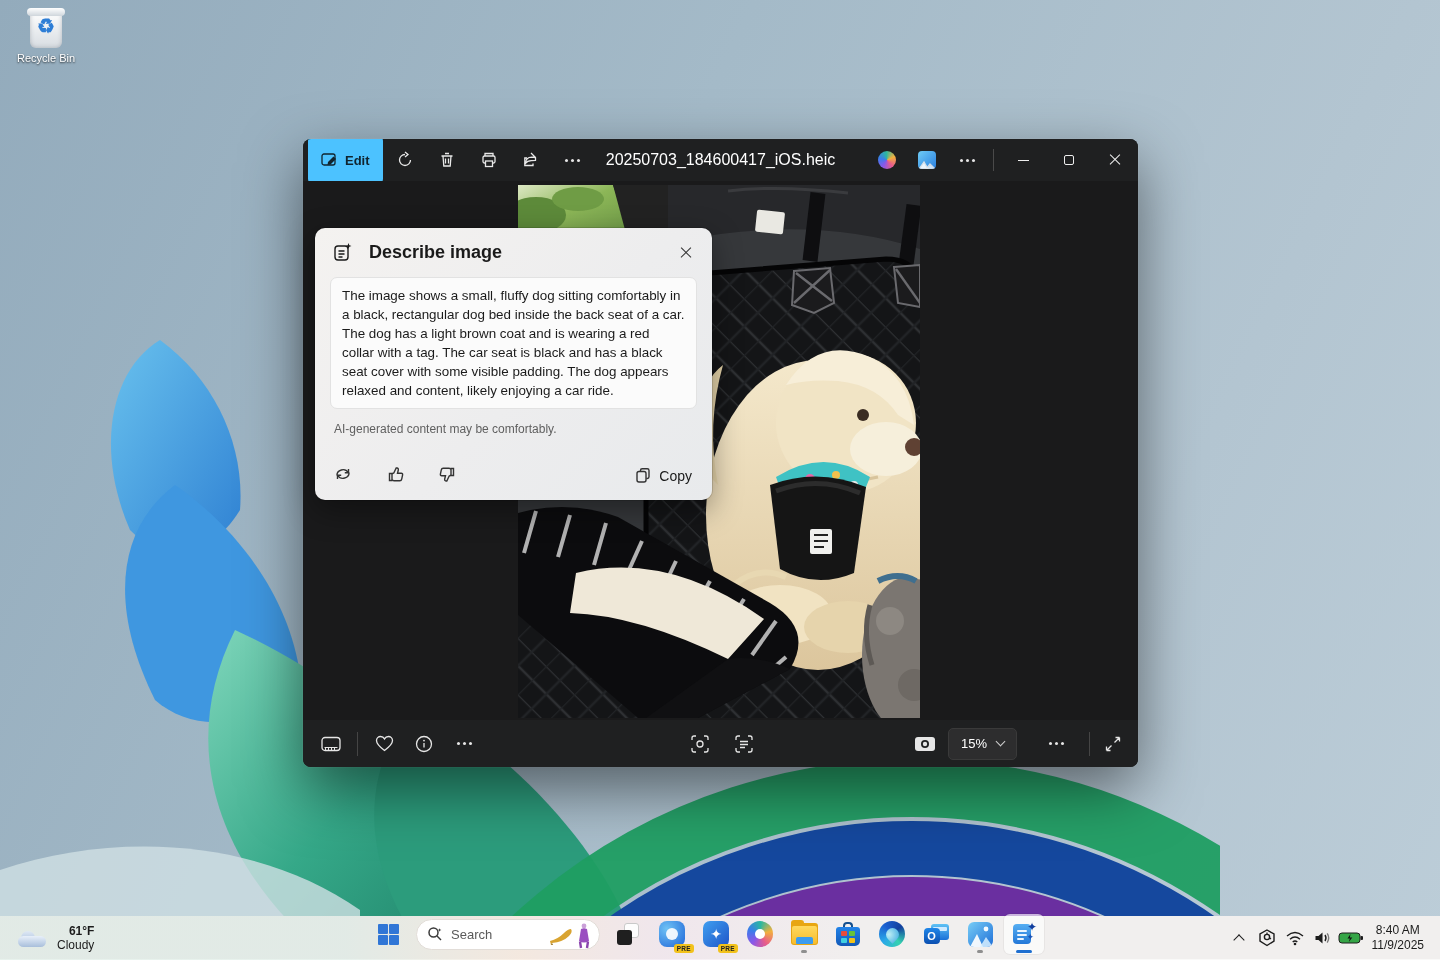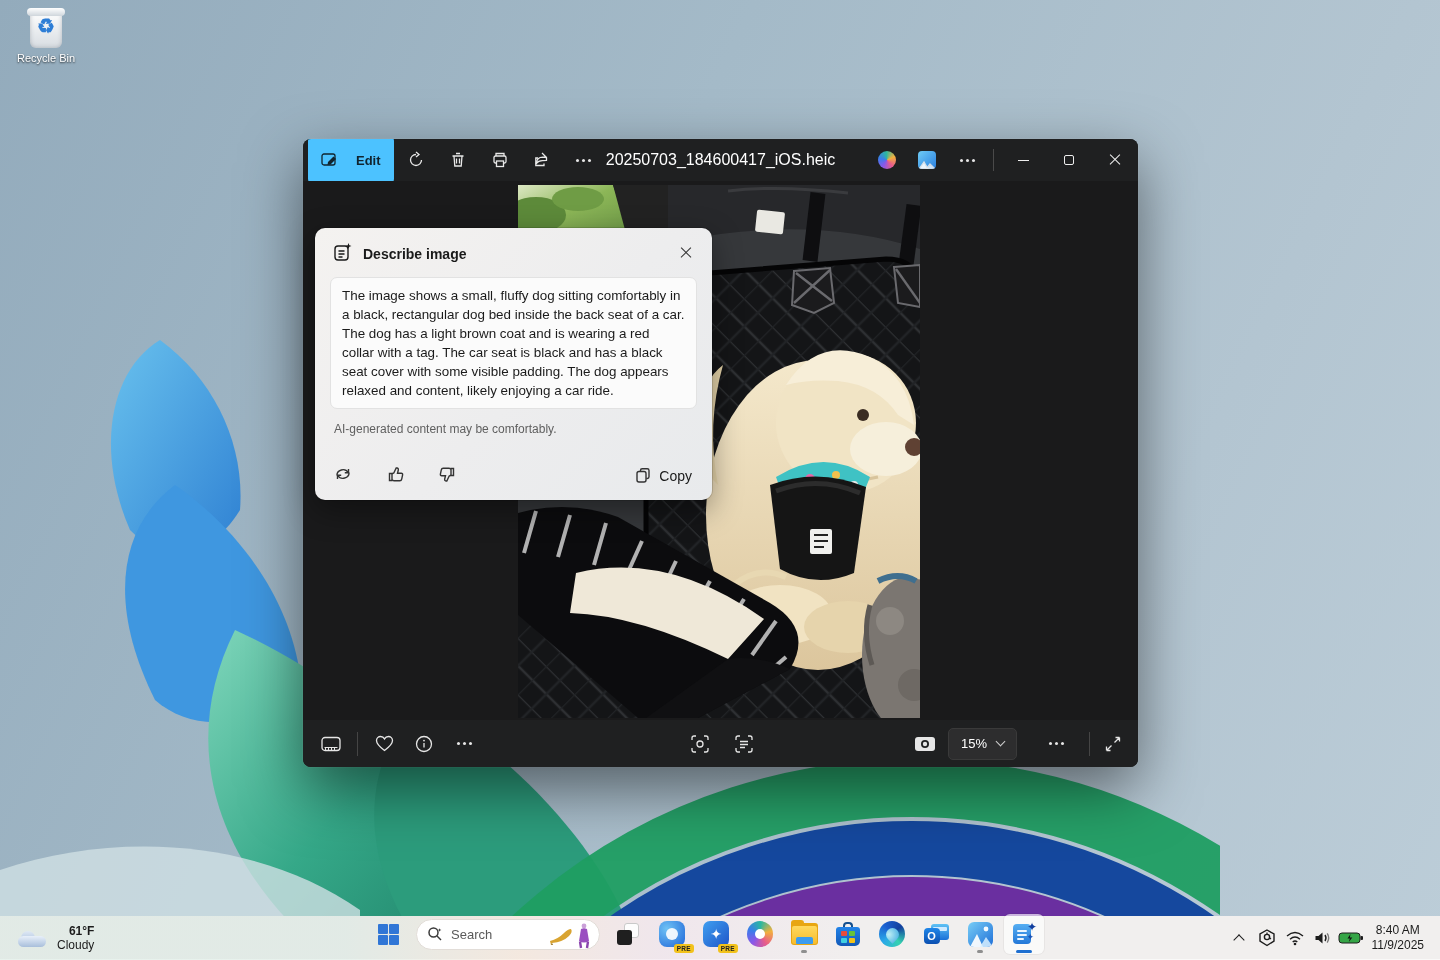--- a/index.html
+++ b/index.html
@@ -12,21 +12,21 @@
   .bin-glyph { width:40px; height:44px; margin:0 auto; position:relative; }
   .bin-body { position:absolute; left:4px; top:6px; width:32px; height:36px; background:linear-gradient(180deg,#fdfdfd,#d8dde2); border-radius:3px 3px 6px 6px; box-shadow:inset 0 0 4px rgba(120,130,140,.5); }
   .bin-rim { position:absolute; left:1px; top:2px; width:38px; height:8px; background:linear-gradient(180deg,#ffffff,#cfd6dc); border-radius:4px; }
   .bin-recycle { position:absolute; left:0; top:8px; width:40px; text-align:center; font-size:20px; color:#2e7ed6; font-weight:bold; }
   .desk-label { margin-top:2px; font-size:11px; color:#ffffff; text-shadow:0 1px 2px rgba(0,0,0,.8); }
 
   
   #win { position:absolute; left:303px; top:139px; width:835px; height:628px; background:#1f2021; border-radius:8px; box-shadow:0 22px 60px rgba(0,0,0,.5), 0 0 0 1px rgba(255,255,255,.06); overflow:hidden; }
   .titlebar { position:absolute; left:0; top:0; right:0; height:42px; background:#1f2021; display:flex; align-items:center; }
   .tb-left { display:flex; align-items:center; gap:2px; padding-left:5px; }
-  .edit-btn { display:flex; align-items:center; gap:18px; background:#4cc2ff; color:#10242f; font-size:13px; font-weight:bold; border:none; border-radius:5px; height:48px; padding:0 13px; cursor:pointer; }
+  .edit-btn { display:flex; align-items:center; gap:7px; background:#4cc2ff; color:#10242f; font-size:13px; font-weight:bold; border:none; border-radius:5px; height:48px; padding:0 13px; cursor:pointer; }
   .tbicon-btn { width:40px; height:34px; display:flex; align-items:center; justify-content:center; border-radius:5px; background:transparent; border:none; cursor:pointer; }
   .tbicon-btn svg { stroke:#e8e8e8; fill:none; stroke-width:1.3; }
   .title-text { position:absolute; left:50%; transform:translateX(-50%); color:#ffffff; font-size:16px; white-space:nowrap; }
   .tb-right { position:absolute; right:0; top:0; height:42px; display:flex; align-items:center; }
   .win-sep { width:1px; height:22px; background:#4a4a4a; margin:0 6px; }
   .caption-btn { width:46px; height:42px; display:flex; align-items:center; justify-content:center; background:transparent; border:none; cursor:pointer; position:relative; }
   .min-bar { width:11px; height:1px; background:#eee; }
   .max-box { width:10px; height:10px; border:1px solid #eee; border-radius:2px; }
   .x-mark { position:relative; width:12px; height:12px; }
   .x-mark::before,.x-mark::after { content:""; position:absolute; left:-1px; top:5px; width:14px; height:1.2px; background:#eee; }
@@ -39,21 +39,21 @@
   .bb-btn { width:40px; height:36px; display:flex; align-items:center; justify-content:center; background:transparent; border:none; border-radius:5px; cursor:pointer; }
   .bb-btn svg { stroke:#e6e6e6; fill:none; stroke-width:1.3; }
   .bb-sep { width:1px; height:24px; background:#454545; margin:0 6px; }
   .dots { display:flex; gap:3px; }
   .dots i { width:3px; height:3px; border-radius:50%; background:#e6e6e6; }
   .zoom-pill { position:absolute; left:645px; display:flex; align-items:center; gap:10px; height:32px; padding:0 12px; background:#2d2d2e; border:1px solid #3a3a3a; border-radius:5px; color:#fff; font-size:13px; cursor:pointer; }
   .chev { width:7px; height:7px; border-right:1.4px solid #cfcfcf; border-bottom:1.4px solid #cfcfcf; transform:rotate(45deg); margin-top:-4px; }
 
   
   #dlg { position:absolute; left:315px; top:228px; width:397px; height:272px; border-radius:10px; background:linear-gradient(135deg,#f4f2f0 0%,#ededee 55%,#e8eaec 100%); box-shadow:0 10px 30px rgba(0,0,0,.38), 0 0 0 1px rgba(0,0,0,.12); }
-  .dlg-head { position:absolute; left:18px; top:14px; display:flex; align-items:flex-end; gap:10px; color:#1a1a1a; font-size:14px; font-weight:bold; }
+  .dlg-head { position:absolute; left:18px; top:14px; display:flex; align-items:flex-start; gap:16px; color:#1a1a1a; font-size:18px; font-weight:bold; }
   .dlg-close { position:absolute; right:12px; top:12px; width:28px; height:26px; display:flex; align-items:center; justify-content:center; background:transparent; border:none; border-radius:5px; cursor:pointer; }
   .dlg-close .x-mark::before,.dlg-close .x-mark::after { background:#333; }
   .dlg-box { position:absolute; left:15px; top:49px; width:367px; height:132px; background:#fbfbfb; border:1px solid #e2e2e2; border-radius:7px; padding:8px 11px; color:#1b1b1b; font-size:13.4px; line-height:19px; }
   .dlg-note { position:absolute; left:19px; top:194px; color:#5f5f5f; font-size:12px; }
   .dlg-foot { position:absolute; left:10px; right:10px; bottom:10px; height:38px; display:flex; align-items:flex-end; }
   .dlg-ic { width:36px; height:32px; display:flex; align-items:center; justify-content:center; background:transparent; border:none; border-radius:5px; cursor:pointer; margin-right:16px; }
   .dlg-ic svg { stroke:#333; fill:none; stroke-width:1.4; }
   .copy-btn { margin-left:auto; display:flex; align-items:center; gap:8px; background:transparent; border:none; border-radius:5px; padding:6px 10px; color:#1a1a1a; font-size:14px; cursor:pointer; }
   .copy-btn svg { stroke:#333; fill:none; stroke-width:1.4; }
 

